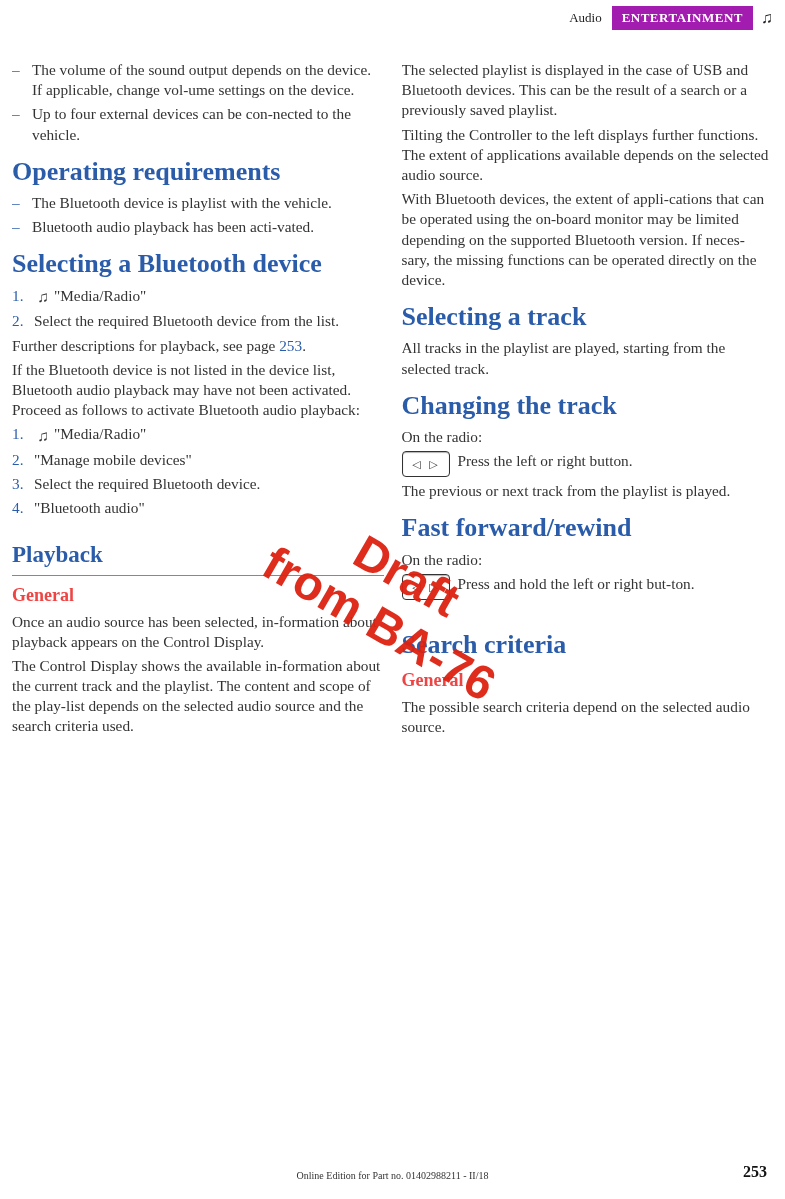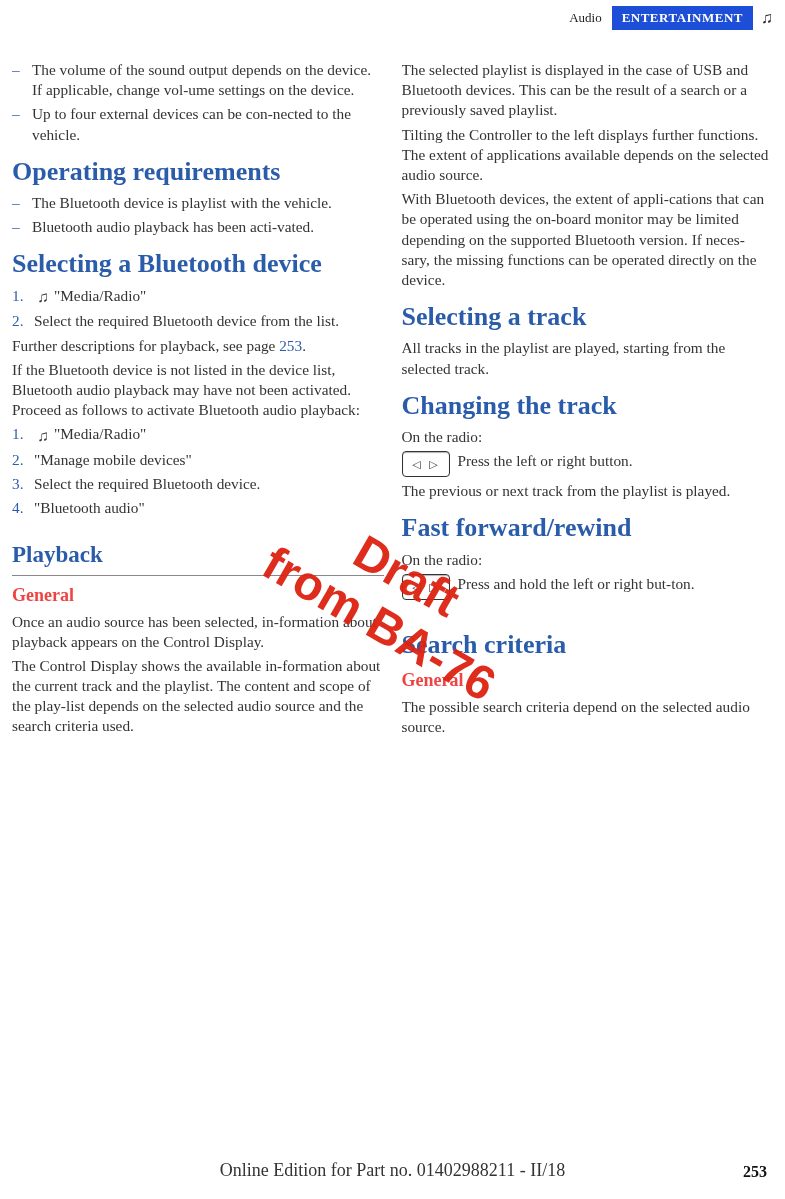--- a/index.html
+++ b/index.html
@@ -1,38 +1,38 @@
 <!DOCTYPE html>
 <html><head>
 <meta charset="utf-8">
 <style>
   *{margin:0;padding:0;box-sizing:border-box;}
   body{width:785px;height:1199px;background:#fff;font-family:Georgia,'Times New Roman',serif;color:#222;position:relative;}
   .hdr{position:absolute;top:6px;left:0;right:0;height:24px;display:flex;justify-content:flex-end;align-items:center;font-size:13px;padding-right:6px;}
   .hdr .aud{color:#222;padding:4px 10px;text-align:center;}
-  .hdr .ent{background:#1d4ed8;color:#fff;padding:4px 10px;font-weight:bold;letter-spacing:0.5px;}
+  .hdr .ent{background:#a21caf;color:#fff;padding:4px 10px;font-weight:bold;letter-spacing:0.5px;}
   .hdr .micon{width:24px;height:24px;display:flex;align-items:center;justify-content:center;color:#222;font-size:16px;margin-left:2px;}
   .cols{position:absolute;top:56px;left:0;right:0;display:flex;gap:18px;padding:0 12px;}
   .col{flex:1;font-size:15.3px;line-height:1.32;color:#333;overflow:hidden;}
   .h1{color:#2a5caa;font-family:Georgia,serif;font-weight:bold;font-size:23px;margin:12px 0 4px;}
   .h1.small{font-size:26px;margin:10px 0 2px;}
   .h2{color:#ef4444;font-family:Georgia,serif;font-weight:bold;font-size:18px;margin:7px 0 2px;}
   .olitem,.bitem{display:flex;margin:4px 0;}
   .bitem .mk{color:#2a5caa;width:20px;flex-shrink:0;}
   .olitem .mk{color:#2a5caa;width:22px;flex-shrink:0;}
   .txt{flex:1;}
   p.b{margin:4px 0;}
   .divd{border:none;border-top:1px solid #888;margin:2px 0 8px;}
   .pg{color:#2a5caa;}
   .wbtn{display:inline-flex;align-items:center;justify-content:center;width:48px;height:26px;border:1.6px solid #333;border-radius:4px;margin-right:8px;vertical-align:middle;box-shadow:0 1px 1px rgba(0,0,0,0.3) inset;}
   .wbtn span{font-size:11px;letter-spacing:1px;}
   .iconrow{display:flex;align-items:flex-start;margin:4px 0;}
   .irtxt{flex:1;}
   .micon-inline{display:inline-block;width:18px;text-align:center;vertical-align:middle;margin-right:2px;}
-  .footer{position:absolute;bottom:18px;left:0;right:0;text-align:center;font-size:18px;color:#333;}
+  .footer{position:absolute;bottom:18px;left:0;right:0;text-align:center;font-size:10px;color:#333;}
   .pnum{position:absolute;bottom:18px;right:18px;font-weight:bold;font-size:16px;color:#111;}
   .wm{position:absolute;left:50%;top:50%;transform:translate(-50%,-50%) rotate(30deg);font-family:Arial,Helvetica,sans-serif;font-weight:bold;font-size:48px;color:#d21;opacity:0.95;text-align:center;line-height:1.15;pointer-events:none;white-space:nowrap;}
 </style>
 </head>
 <body>
 
 <div class="hdr">
   <span class="aud">Audio</span>
   <span class="ent">ENTERTAINMENT</span>
   <span class="micon">♫</span>

